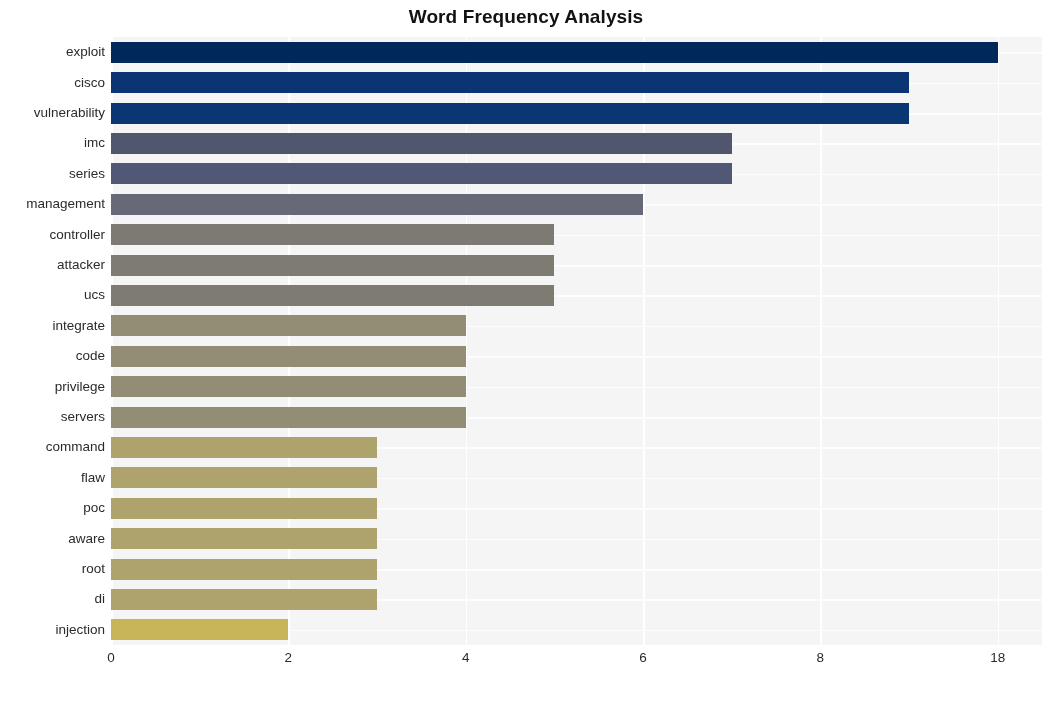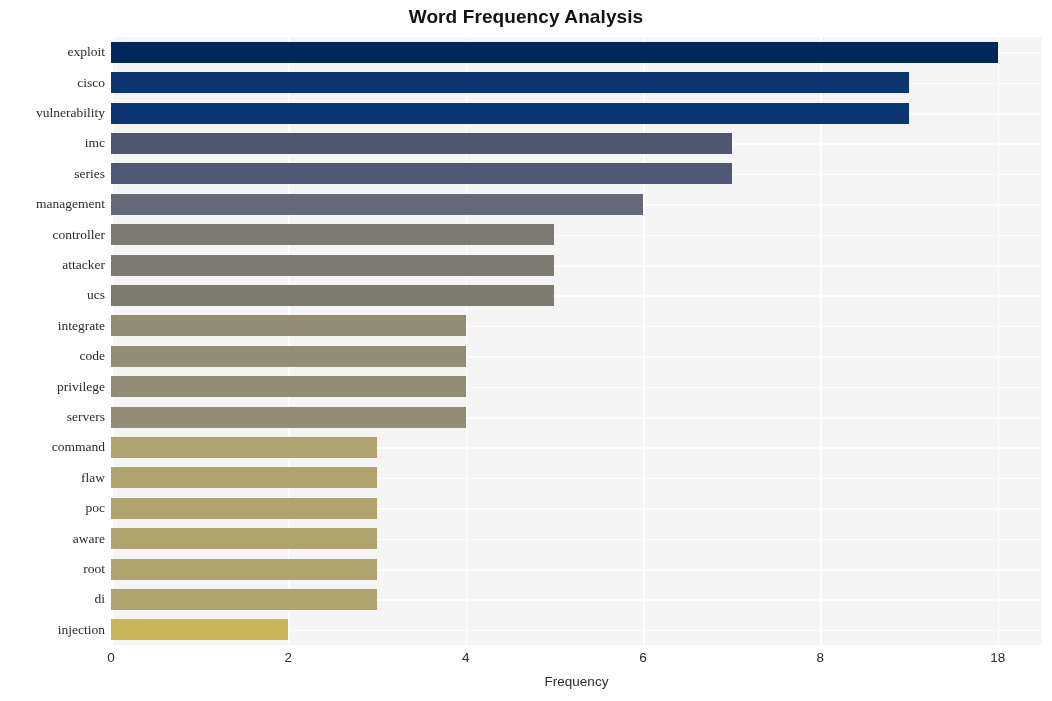--- a/index.html
+++ b/index.html
@@ -81,21 +81,20 @@
     color: #2b2b2b;
     line-height: 14px;
     white-space: nowrap;
   }
   #y-labels {
     position: absolute;
     left: 0;
     top: 37px;
     width: 1052px;
     height: 608px;
-    font-family: Liberation Serif, serif;
   }
   #y-labels .ytick {
     right: auto;
     left: -195px;
     width: 300px;
   }
 
   
   #x-labels {
     position: absolute;
@@ -209,15 +208,14 @@
 
   <div id="x-labels">
       <div class="xtick" style="left: 0px;">0</div>
       <div class="xtick" style="left: 177.333px;">2</div>
       <div class="xtick" style="left: 354.667px;">4</div>
       <div class="xtick" style="left: 532px;">6</div>
       <div class="xtick" style="left: 709.333px;">8</div>
       <div class="xtick" style="left: 886.667px;">18</div>
     </div>
 
-  <div id="x-axis-label">Frequency</div>
 
 </div>
 
 </body></html>

